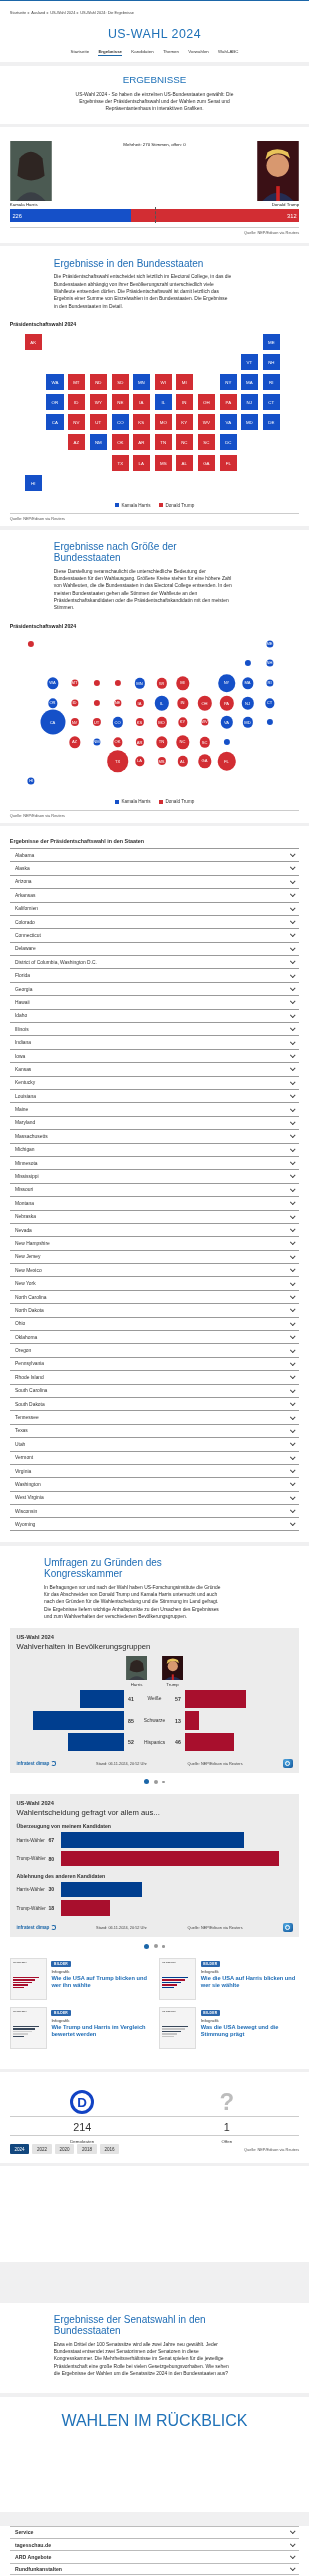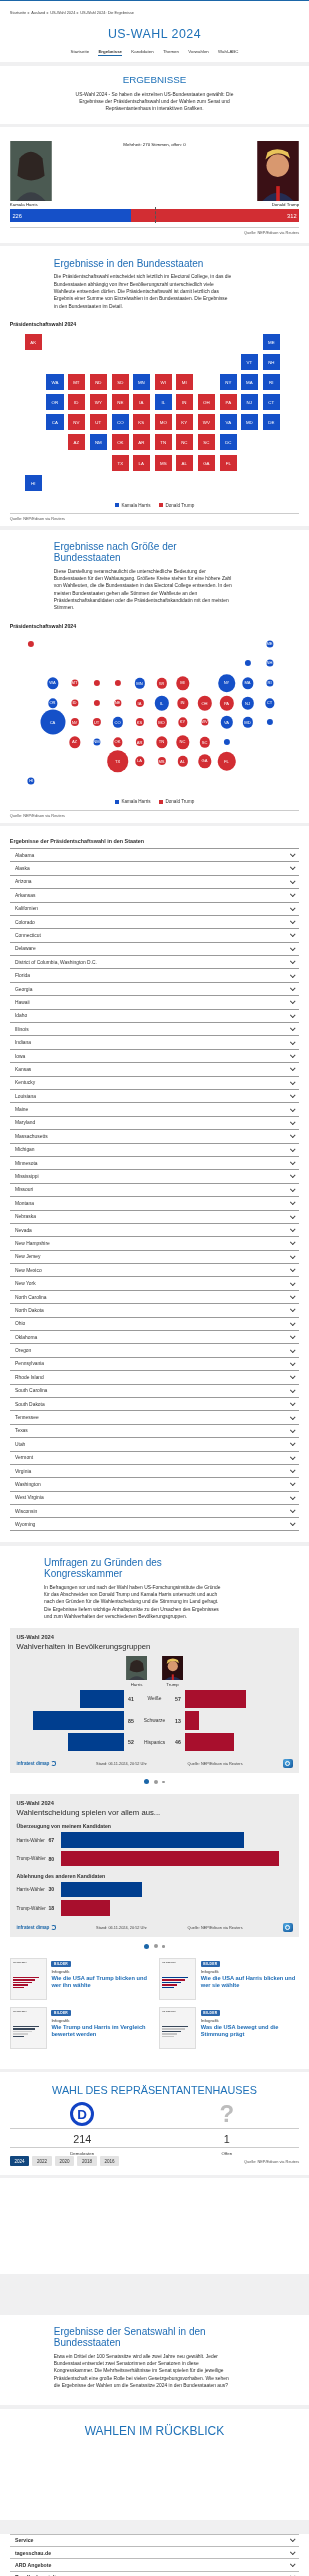--- a/index.html
+++ b/index.html
@@ -644,21 +644,21 @@
     </div>
   </div>
   <div class="dots">
       <span class="dot active"></span>
       <span class="dot"></span>
       <span class="dot small"></span>
     </div>
 
   <div class="gcard">
     <div class="kicker">US-Wahl 2024</div>
-    <div class="gtitle">Wahlentscheidung spielen vor allem aus...</div>
+    <div class="gtitle">Wahlentscheidung gefragt vor allem aus...</div>
     <div id="motrows">
         <div class="mot-group-title">Überzeugung von meinem Kandidaten</div>
         <div class="mot-row">
           <span class="mot-lab">Harris-Wähler</span>
           <span class="mot-val">67</span>
           <span class="mot-barwrap">
             <div class="mot-bar" style="width: 79%; background: rgb(0, 62, 143);"></div>
           </span>
         </div>
         <div class="mot-row">
@@ -742,21 +742,20 @@
           <div class="tb" style="background: rgb(56, 71, 90); width: 61%; margin-top: 1px;"></div>
           <div class="tb" style="background: rgb(197, 197, 197); width: 49%; margin-top: 1px;"></div>
           <div class="tb" style="background: rgb(197, 197, 197); width: 37%; margin-top: 1px;"></div>
         </div>
         <div><span class="badge">BILDER</span><div class="t-kick">Infografik</div><div class="t-title">Was die USA bewegt und die Stimmung prägt</div></div>
       </div>
     </div>
 </div>
 
 <div class="card" style="padding:11.3px 0 8.2px 0;">
-  <h2 class="sec-title" style="font-size:10.8px;">WAHL DES REPRÄSENTANTENHAUSES</h2>
   <div class="house-wrap">
     <div class="party-cols" id="partycols">
         <div class="pcol">
           <div class="picon">
             <div class="d-logo">D</div>
           </div>
           <div class="pnum">214</div>
           <div class="plab">Demokraten</div>
         </div>
         <div class="pcol">
@@ -783,21 +782,21 @@
 </div>
 
 <div class="card" style="padding:11.3px 9.8px 15.5px 9.8px;margin-top:41px;">
   <div class="left-wrap">
     <h3 class="sub">Ergebnisse der Senatswahl in den Bundesstaaten</h3>
     <p class="sub-par">Etwa ein Drittel der 100 Senatssitze wird alle zwei Jahre neu gewählt. Jeder Bundesstaat entsendet zwei Senatorinnen oder Senatoren in diese Kongresskammer. Die Mehrheitsverhältnisse im Senat spielen für die jeweilige Präsidentschaft eine große Rolle bei vielen Gesetzgebungsvorhaben. Wie sehen die Ergebnisse der Wahlen um die Senatssitze 2024 in den Bundesstaaten aus?</p>
   </div>
 </div>
 
 <div class="card" style="padding:15.5px 9.8px 5.2px 9.8px;">
-  <h2 class="sec-title" style="font-size:12px;">WAHLEN IM RÜCKBLICK</h2>
+  <h2 class="sec-title" style="font-size:16px;">WAHLEN IM RÜCKBLICK</h2>
   <div class="review-space"></div>
 </div>
 
 <div class="card" style="margin-bottom:0;">
   <div class="foot-acc" id="footacc">
       <div class="f-row">
         <span>Service</span>
         <span class="chev"></span>
       </div>
       <div class="f-row">

